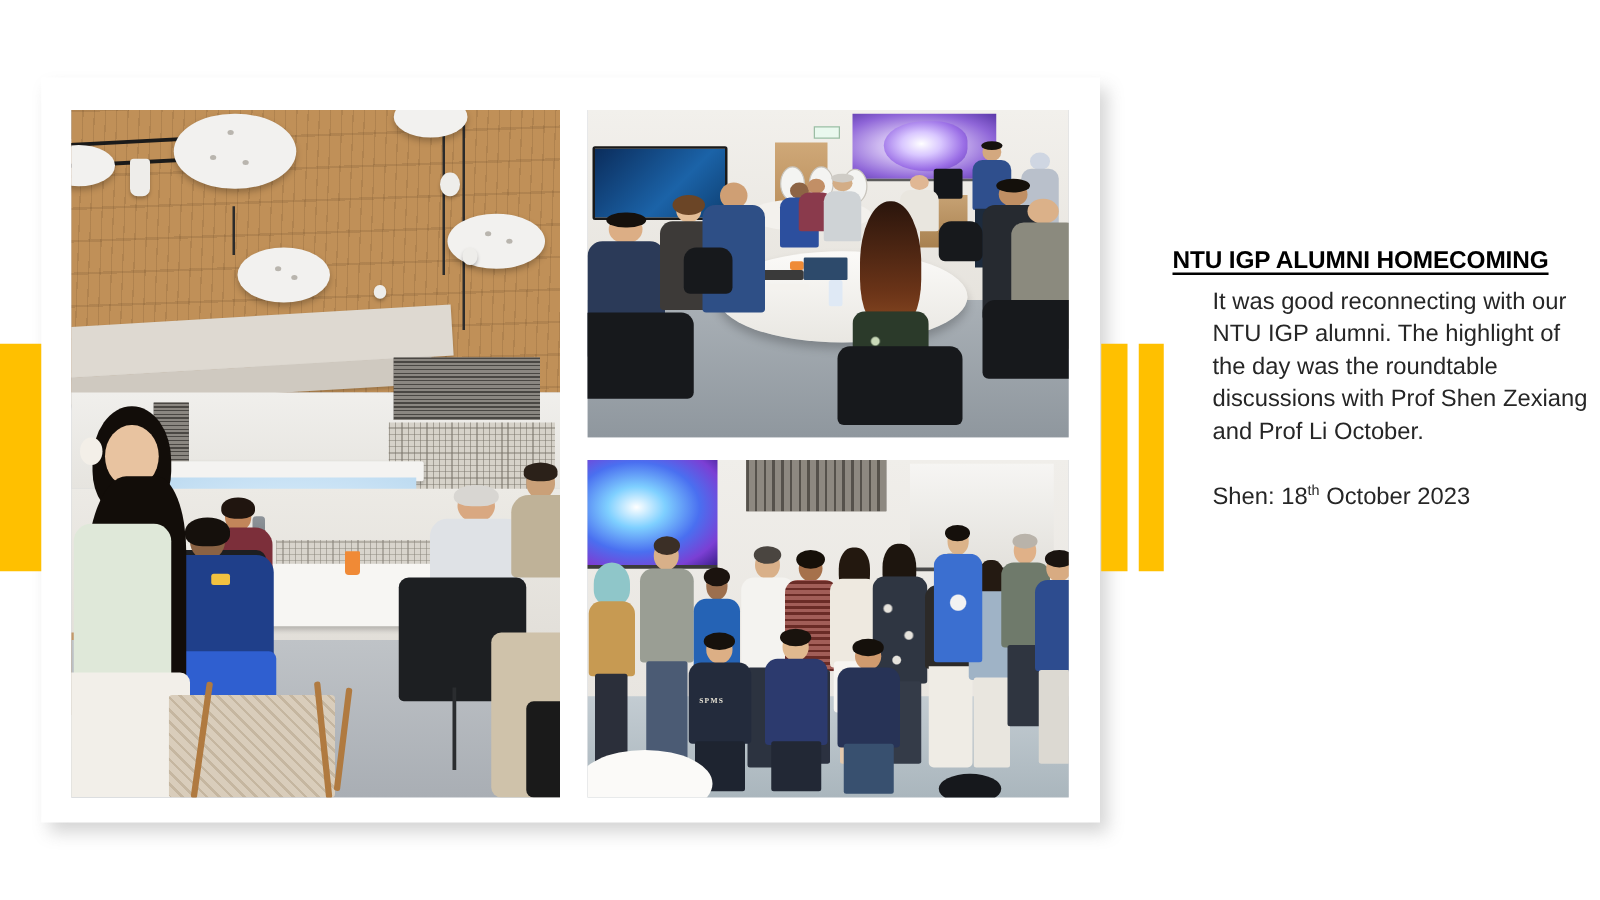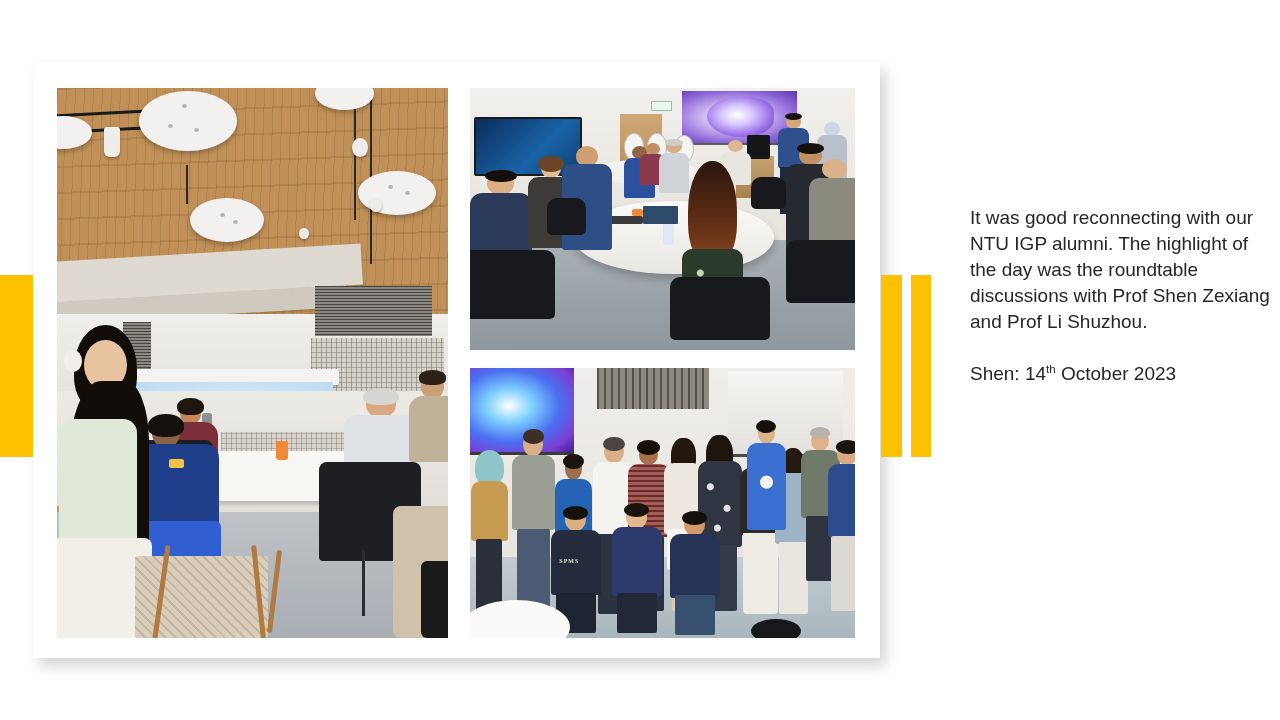--- a/index.html
+++ b/index.html
@@ -643,23 +643,24 @@
         <div style="position:absolute;left:73%;top:93%;width:13%;height:9%;background:#16181c;border-radius:50%;"></div>
       </div>
     </div>
   </div>
 
   <div class="bar bar-left"></div>
   <div class="bar bar-mid"></div>
   <div class="bar bar-right"></div>
 
   <div class="text-col">
+    <div class="title">NTU IGP ALUMNI HOMECOMING</div>
 
     <div class="body-text">
-      <p>It was good reconnecting with our NTU IGP alumni. The highlight  of the day was the roundtable discussions  with Prof Shen Zexiang and Prof Li Shuzhou.</p>
+      <p>It was good reconnecting with our NTU IGP alumni. The highlight  of the day was the roundtable discussions  with Prof Shen Zexiang and Prof Li October.</p>
     </div>
 
     <div class="date-line">
-      <span>Shen: </span><span>14</span><span class="sup">th</span><span> October 2023</span>
+      <span>Shen: </span><span>18</span><span class="sup">th</span><span> October 2023</span>
     </div>
   </div>
 
 </div>
 
 </body></html>

